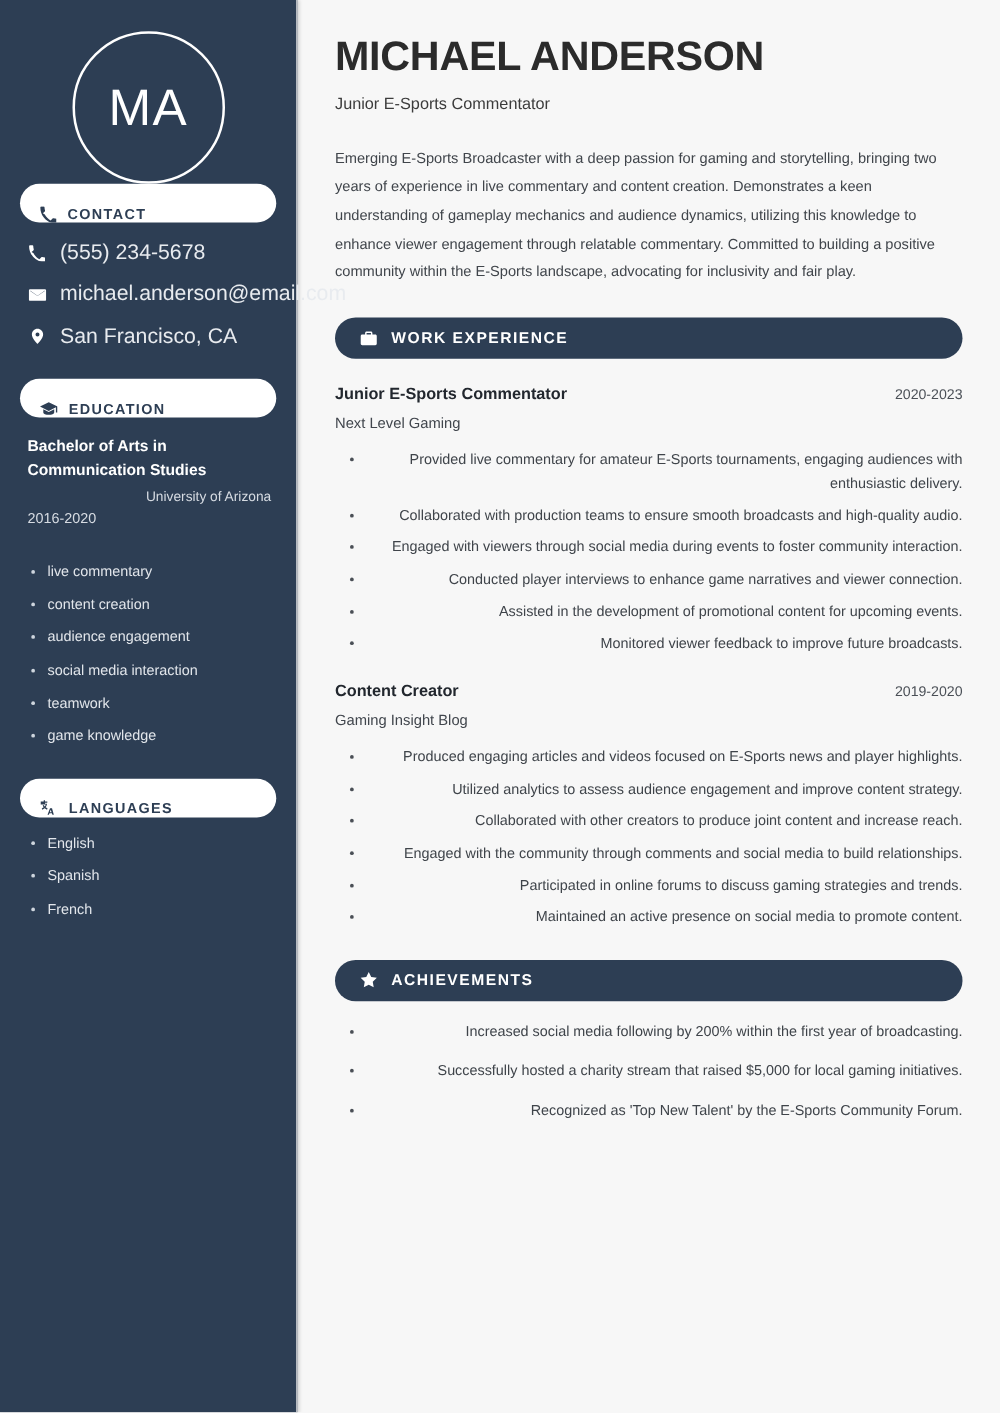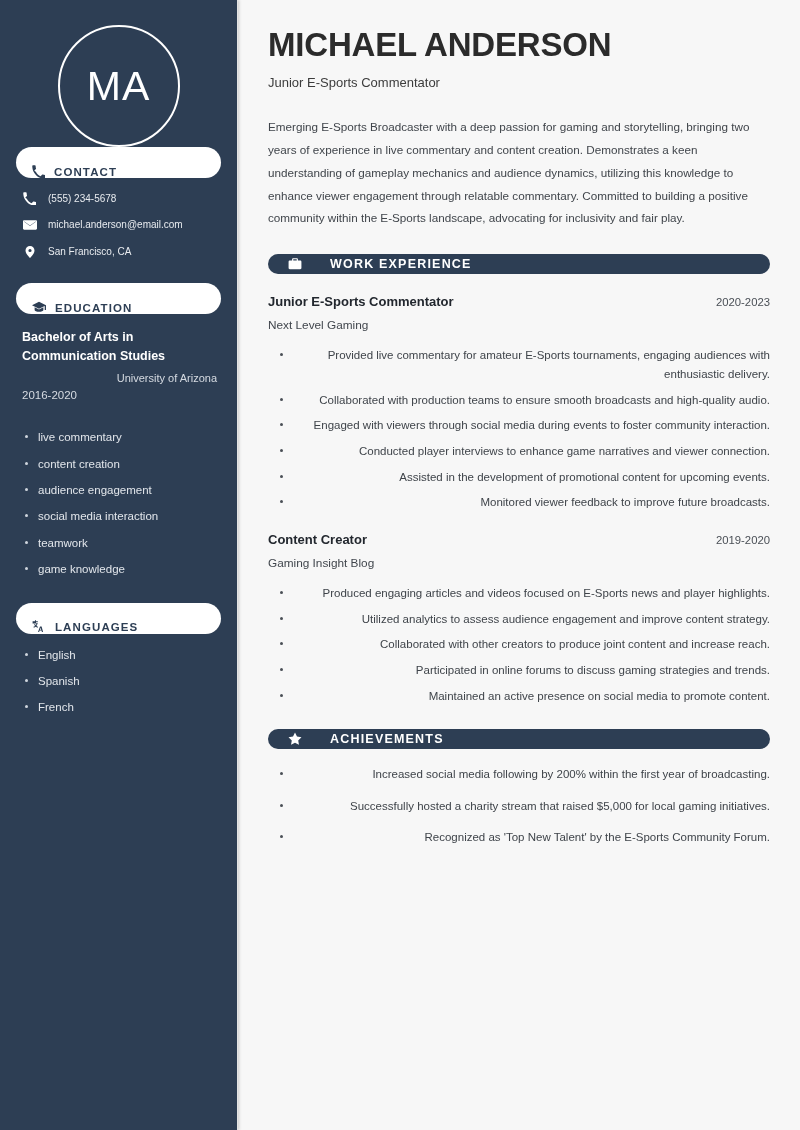--- a/index.html
+++ b/index.html
@@ -75,21 +75,21 @@
     line-height: 1;
   }
   .pill .ico svg { display: block; }
 
   .contact-list { margin: 0 0 24px 0; padding: 0 0 0 6px; }
   .contact-row {
     display: flex;
     align-items: center;
     gap: 11px;
     margin-bottom: 13px;
-    font-size: 10px;
+    font-size: 17px;
     color: #e8ebef;
     line-height: 1.2;
   }
   .contact-row .ico { width: 15px; display: flex; justify-content: center; flex: none; }
 
   .edu-block { padding: 0 4px 0 6px; margin-bottom: 26px; }
   .edu-degree {
     font-size: 12.5px;
     font-weight: bold;
     color: #ffffff;
@@ -146,25 +146,25 @@
     font-size: 11.7px;
     color: #40454b;
     line-height: 1.95;
     text-align: left;
   }
 
   .section-bar {
     margin-top: 24px;
     background: #2d3e54;
     border-radius: 20px;
-    height: 20px;
+    height: 33px;
     display: flex;
     align-items: center;
     padding: 0 20px;
-    gap: 28px;
+    gap: 11px;
   }
   .section-bar .bar-label {
     color: #ffffff;
     font-size: 12.5px;
     font-weight: bold;
     letter-spacing: 1.2px;
     text-transform: uppercase;
     line-height: 1;
   }
   .section-bar .ico svg { display: block; }
@@ -343,20 +343,21 @@
     <div class="job">
       <div class="job-head">
         <div class="job-role">Content Creator</div>
         <div class="job-dates">2019-2020</div>
       </div>
       <div class="job-company">Gaming Insight Blog</div>
       <ul class="bullets">
         <li>Produced engaging articles and videos focused on E-Sports news and player highlights.</li>
         <li>Utilized analytics to assess audience engagement and improve content strategy.</li>
         <li>Collaborated with other creators to produce joint content and increase reach.</li>
+        <li>Engaged with the community through comments and social media to build relationships.</li>
         <li>Participated in online forums to discuss gaming strategies and trends.</li>
         <li>Maintained an active presence on social media to promote content.</li>
       </ul>
     </div>
 
     <div class="section-bar">
       <span class="ico">
         <svg width="14" height="14" viewBox="0 0 24 24" fill="#ffffff">
           <path d="M12 .9l3.4 7 7.7 1.1-5.6 5.4 1.3 7.6-6.8-3.6-6.8 3.6 1.3-7.6L.9 9l7.7-1.1L12 .9z"></path>
         </svg>

